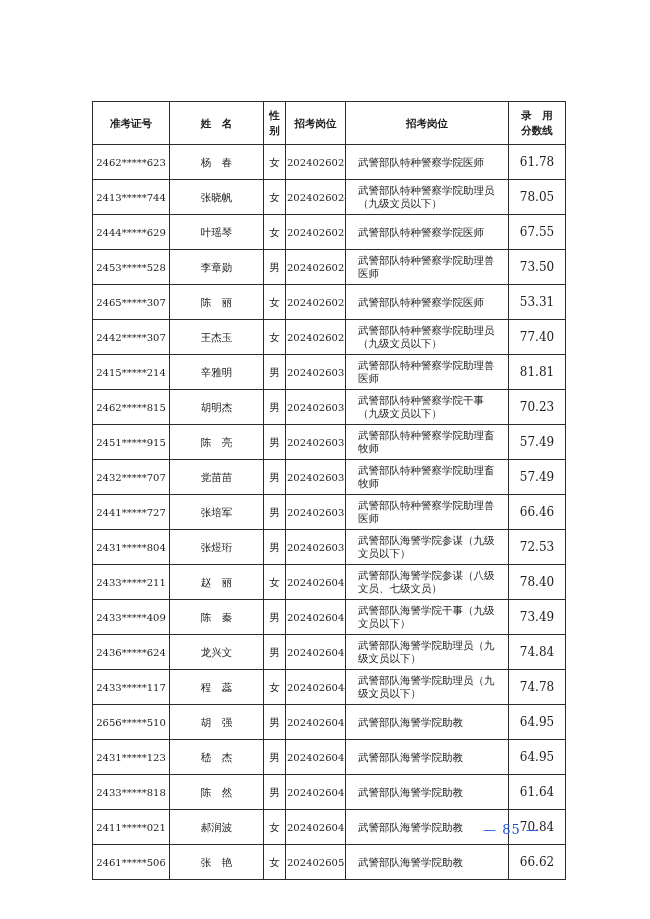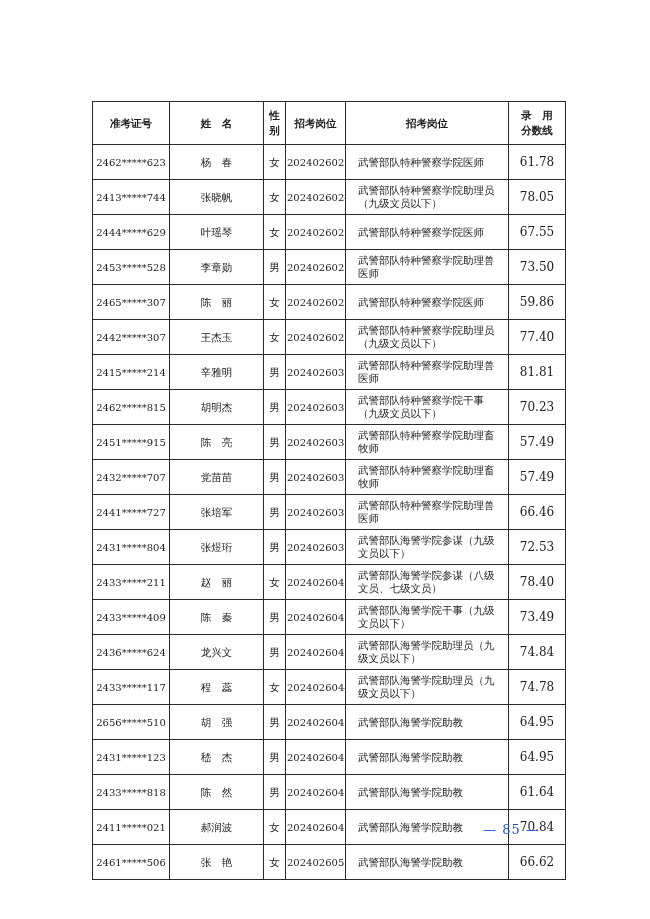--- a/index.html
+++ b/index.html
@@ -121,21 +121,21 @@
           <td class="col-code">2024026026</td>
           <td class="col-position">武警部队特种警察学院助理兽医师</td>
           <td class="col-score">73.50</td>
         </tr>
         <tr>
           <td class="col-id">2465*****307</td>
           <td class="col-name">陈　丽</td>
           <td class="col-gender">女</td>
           <td class="col-code">2024026028</td>
           <td class="col-position">武警部队特种警察学院医师</td>
-          <td class="col-score">59.86</td>
+          <td class="col-score">53.31</td>
         </tr>
         <tr>
           <td class="col-id">2442*****307</td>
           <td class="col-name">王杰玉</td>
           <td class="col-gender">女</td>
           <td class="col-code">2024026029</td>
           <td class="col-position">武警部队特种警察学院助理员（九级文员以下）</td>
           <td class="col-score">77.40</td>
         </tr>
         <tr>

